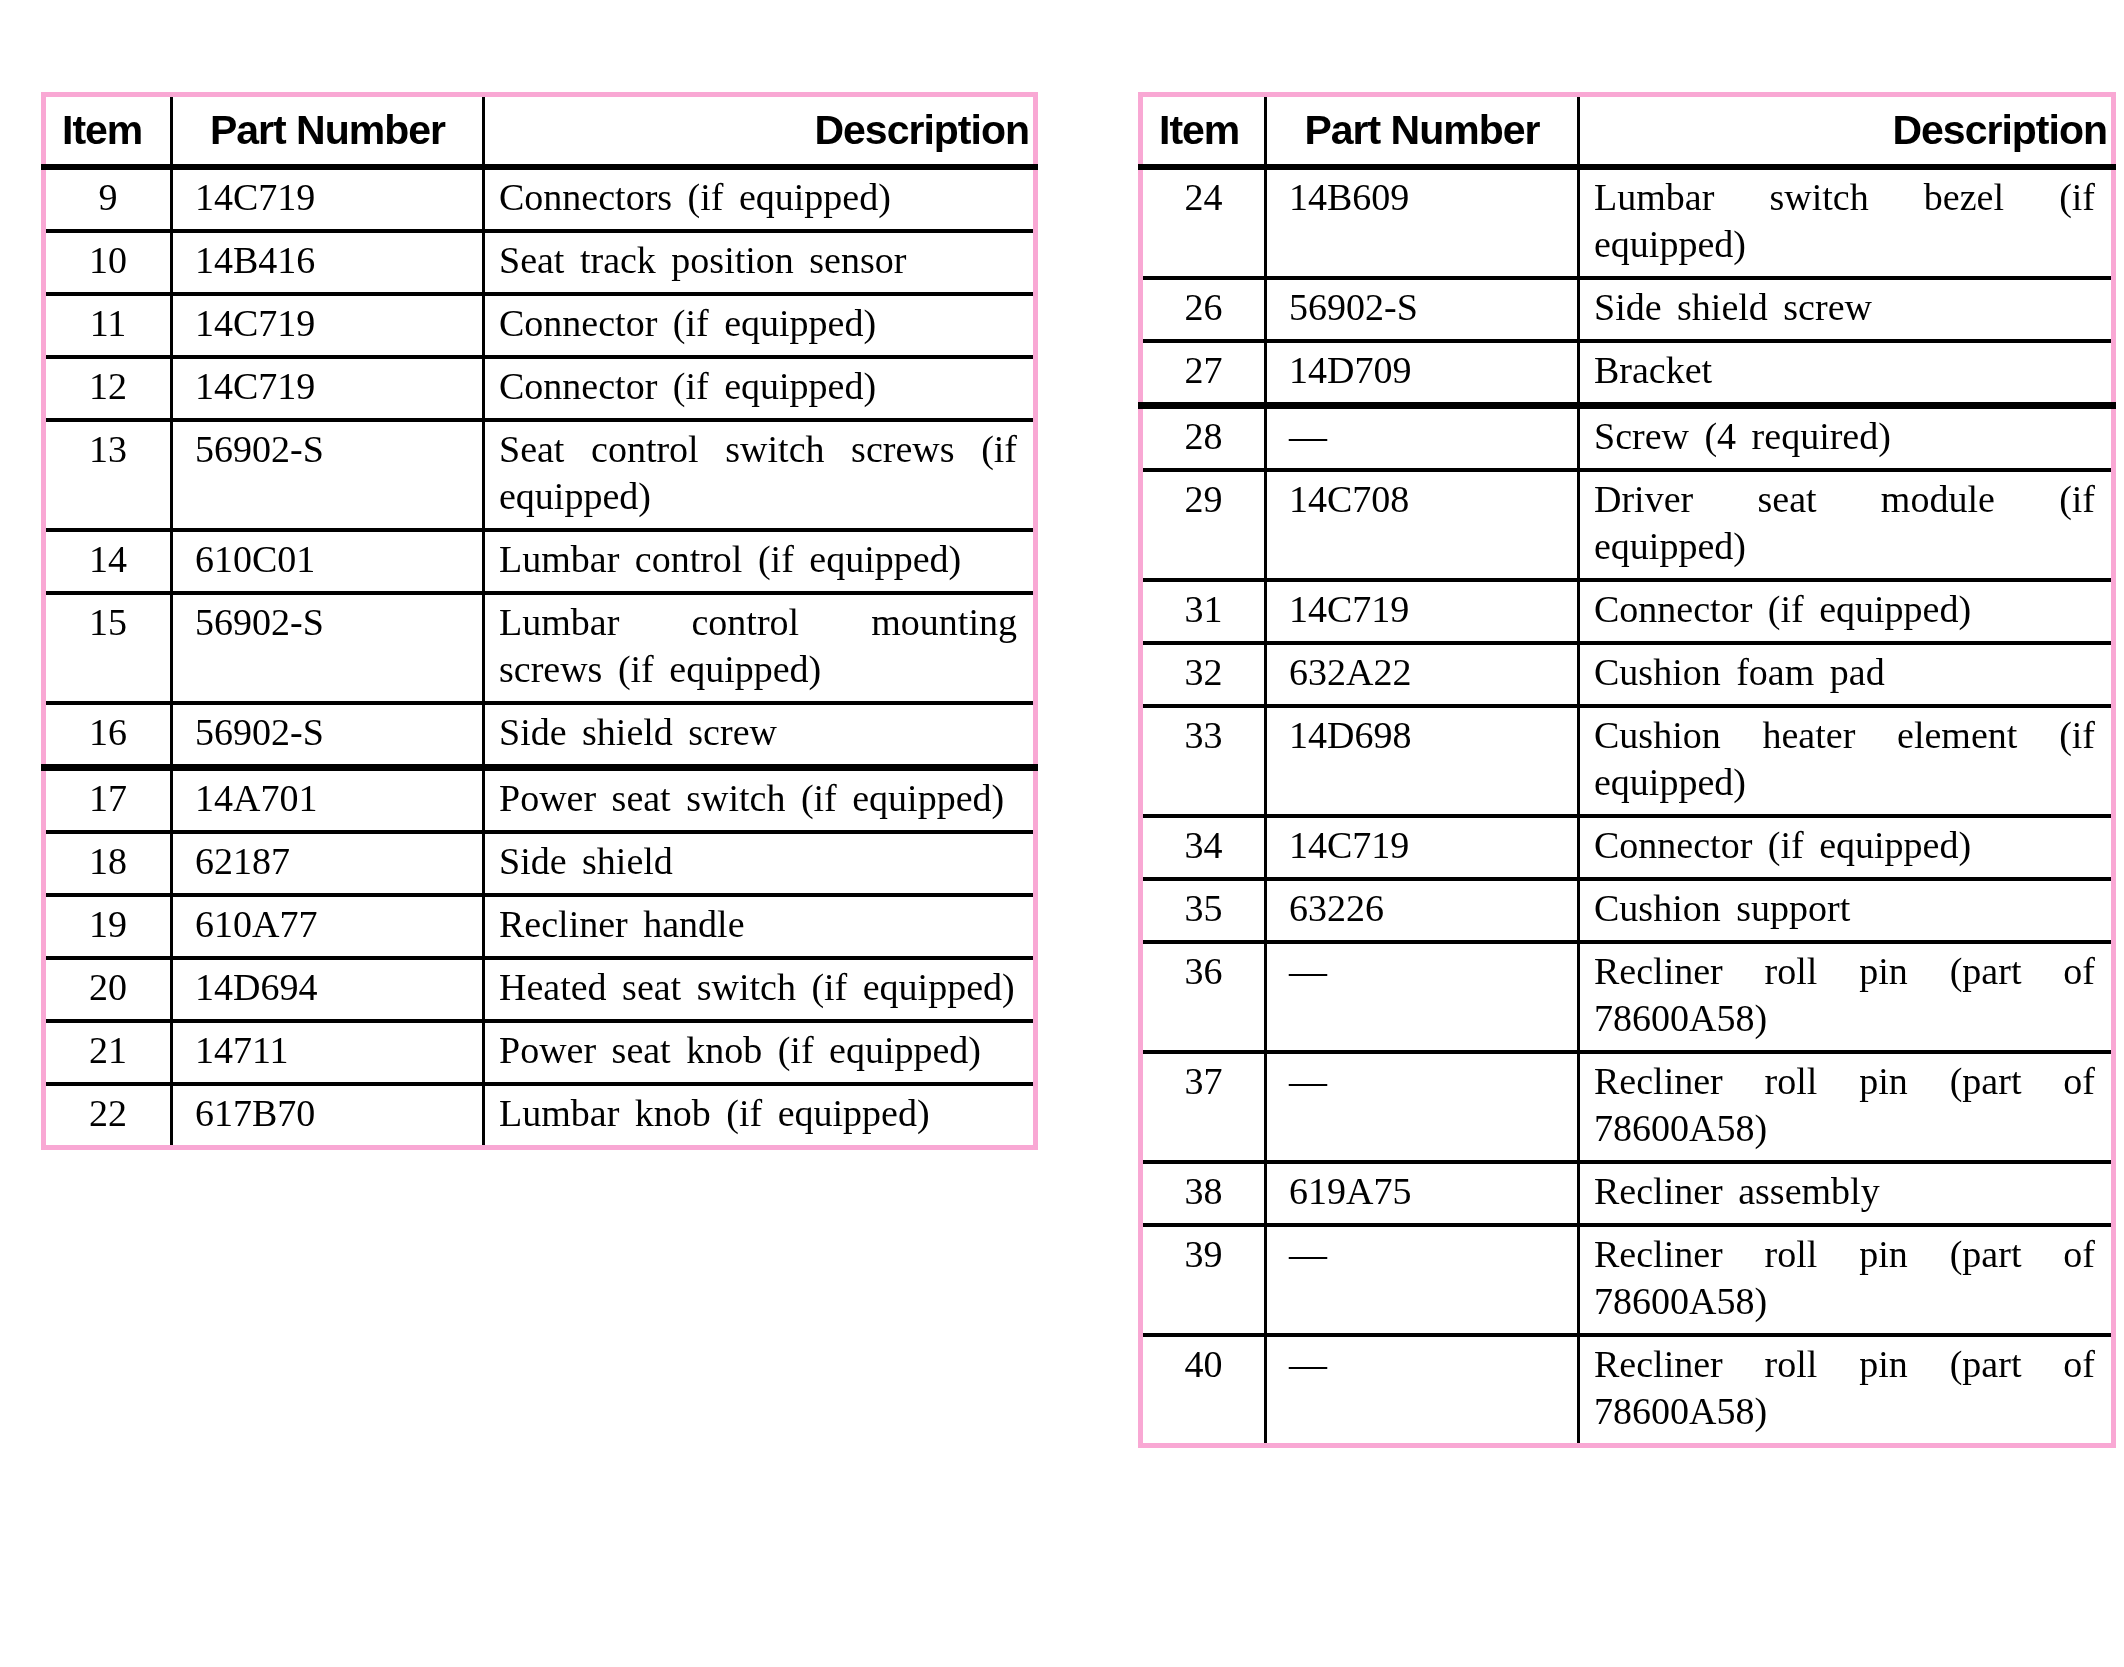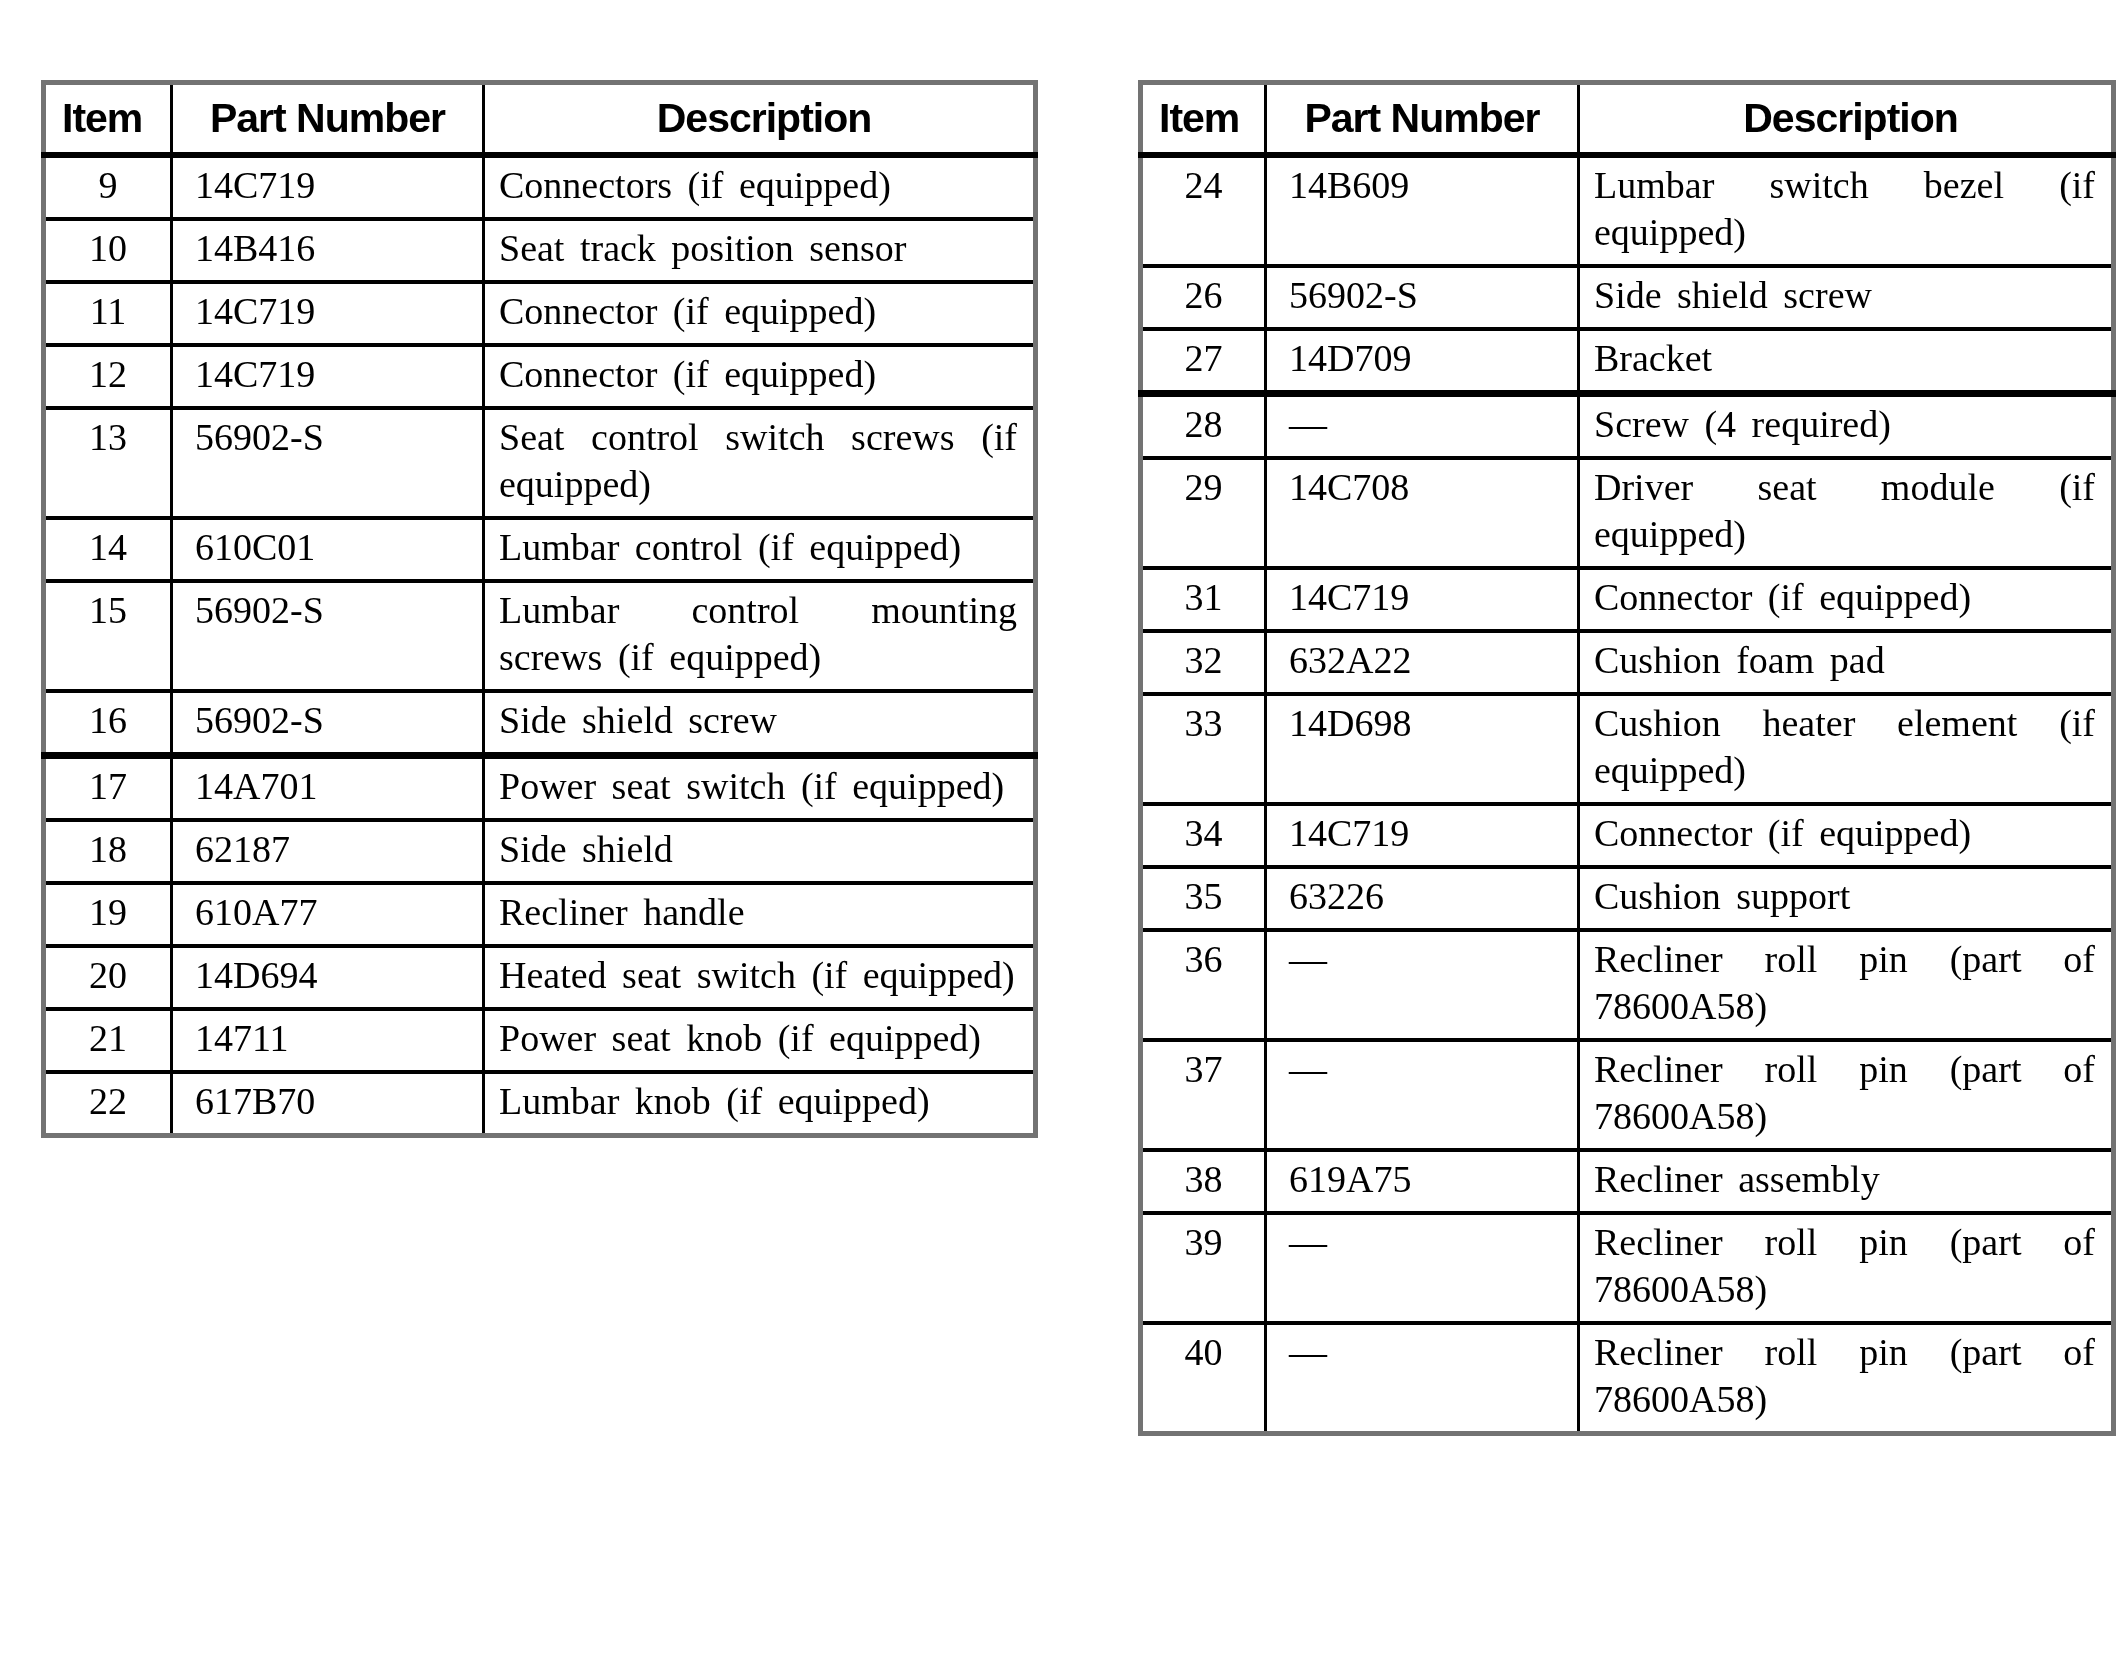--- a/index.html
+++ b/index.html
@@ -9,25 +9,25 @@
   }
   body {
     position: relative;
     width: 2124px;
     height: 1667px;
     color: #000000;
     font-family: "Liberation Serif", serif;
   }
   table.parts {
     position: absolute;
-    top: 80px;
+    top: 92px;
     border-collapse: collapse;
     table-layout: fixed;
     background: #ffffff;
-    border: 5px solid #737373;
+    border: 5px solid #f9a8d4;
   }
   #table-left  { left: 41px;   width: 997px; }
   #table-right { left: 1138px; width: 978px; }
 
   table.parts th,
   table.parts td {
     border: 3px solid #000000;
     vertical-align: top;
     overflow: hidden;
   }
@@ -42,21 +42,21 @@
     font-family: "Liberation Sans", sans-serif;
     font-weight: bold;
     font-size: 41px;
     line-height: 50px;
     padding: 8px 4px 9px 4px;
     text-align: center;
     letter-spacing: -1px;
     white-space: nowrap;
   }
   table.parts thead th.col-desc {
-    text-align: center;
+    text-align: right;
     padding-left: 14px;
   }
   table.parts thead th.col-item {
     text-align: left;
     padding-left: 16px;
   }
 
   table.parts tbody td {
     font-size: 38px;
     line-height: 47px;

